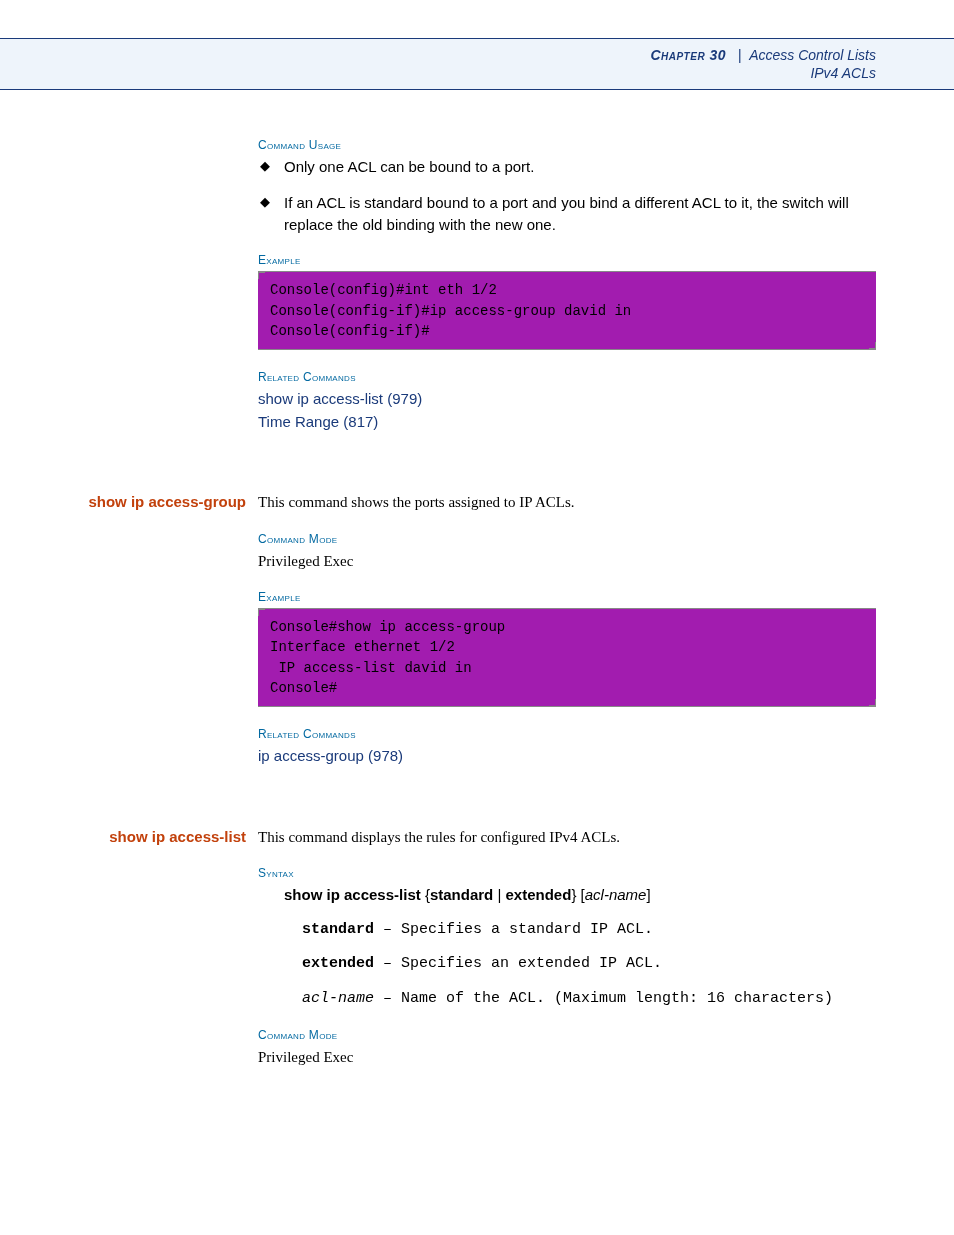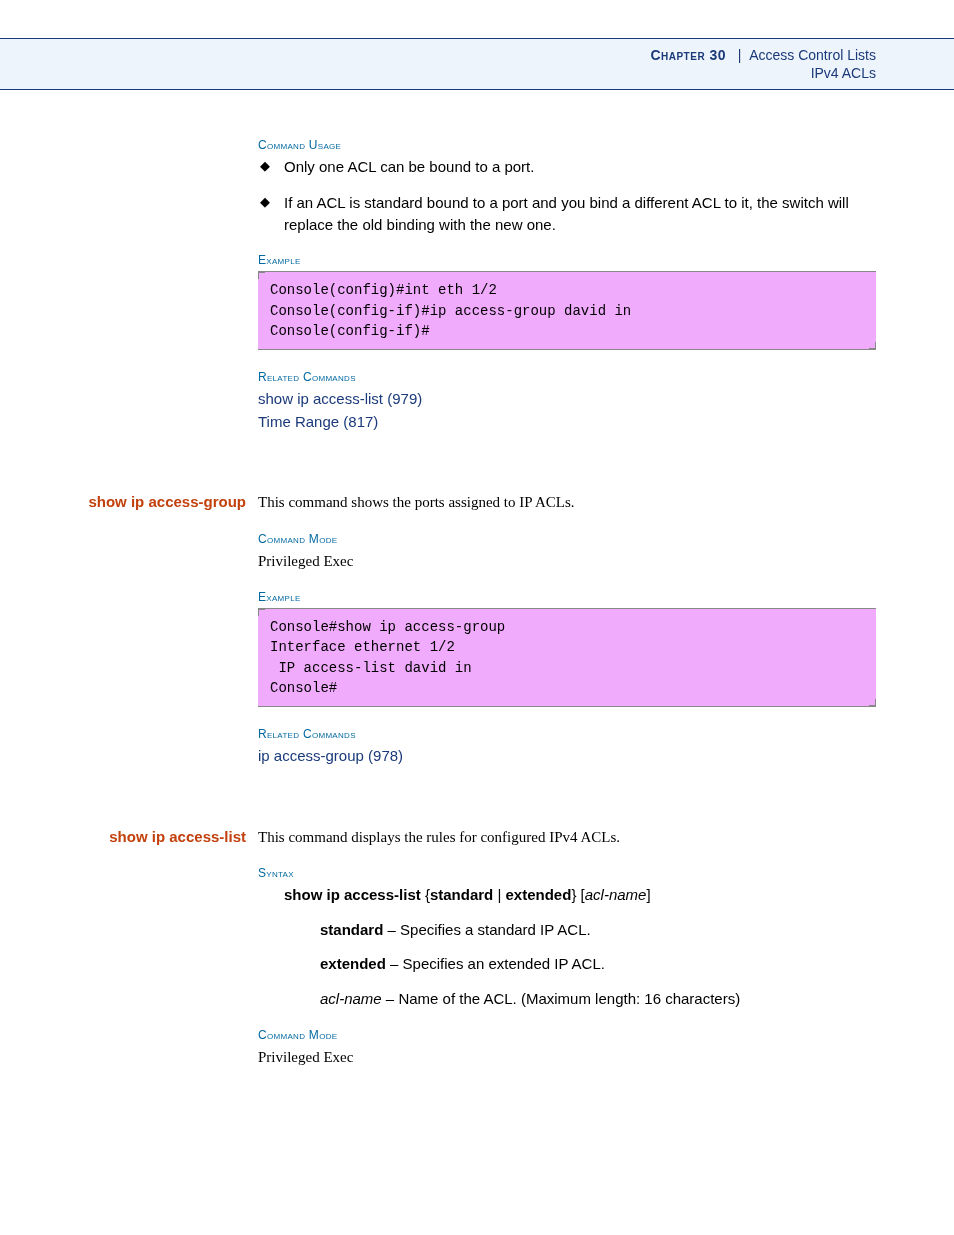--- a/index.html
+++ b/index.html
@@ -11,20 +11,21 @@
     width: 954px;
     margin: 0 auto;
   }
   .header {
     border-top: 1px solid #1a3a7a;
     border-bottom: 1px solid #1a3a7a;
     background: #eef4fb;
     padding: 8px 78px 8px 20px;
     text-align: right;
     margin-top: 38px;
+    font-style: italic;
   }
   .header-line1 { font-size: 14px; }
   .chapter-label {
     font-variant: small-caps;
     font-weight: bold;
     color: #1a3a7a;
     letter-spacing: 0.5px;
   }
   .header-sep { color: #1a3a7a; }
   .header-title { color: #1a3a7a; }
@@ -83,21 +84,21 @@
   .code-block {
     border-top: 1px solid #888;
     border-bottom: 1px solid #888;
     padding: 8px 12px;
     margin: 4px 0 20px 0;
     font-family: "Courier New", monospace;
     font-size: 14px;
     line-height: 1.45;
     white-space: pre;
     position: relative;
-    background: #f0abfc;
+    background: #a21caf;
   }
   .code-block::before {
     content: "";
     position: absolute;
     top: 0; left: 0;
     width: 6px; height: 6px;
     border-top: 1px solid #888;
     border-left: 1px solid #888;
   }
   .code-block::after {
@@ -111,21 +112,21 @@
   .link {
     color: #1a3a7a;
     text-decoration: none;
     line-height: 1.5;
     margin-top: 36px;
   }
   .related-block { margin-bottom: 38px; }
   .body-para { line-height: 1.5; margin-bottom: 18px; font-family: Liberation Serif, serif; }
   .syntax-body { margin-left: 26px; }
   .syntax-line { margin-bottom: 12px; line-height: 1.5; }
-  .syntax-sub { margin-left: 36px; }
+  .syntax-sub { margin-left: 18px; font-family: Liberation Mono, monospace; }
   .bold { font-weight: bold; }
   .ital { font-style: italic; }
 </style>
 </head>
 <body>
 
 <div class="header">
   <div class="header-line1">
     <span class="chapter-label">Chapter 30</span>
     <span class="header-sep">&nbsp;&nbsp;<span>|</span>&nbsp;&nbsp;</span><span class="header-title">Access Control Lists</span>

